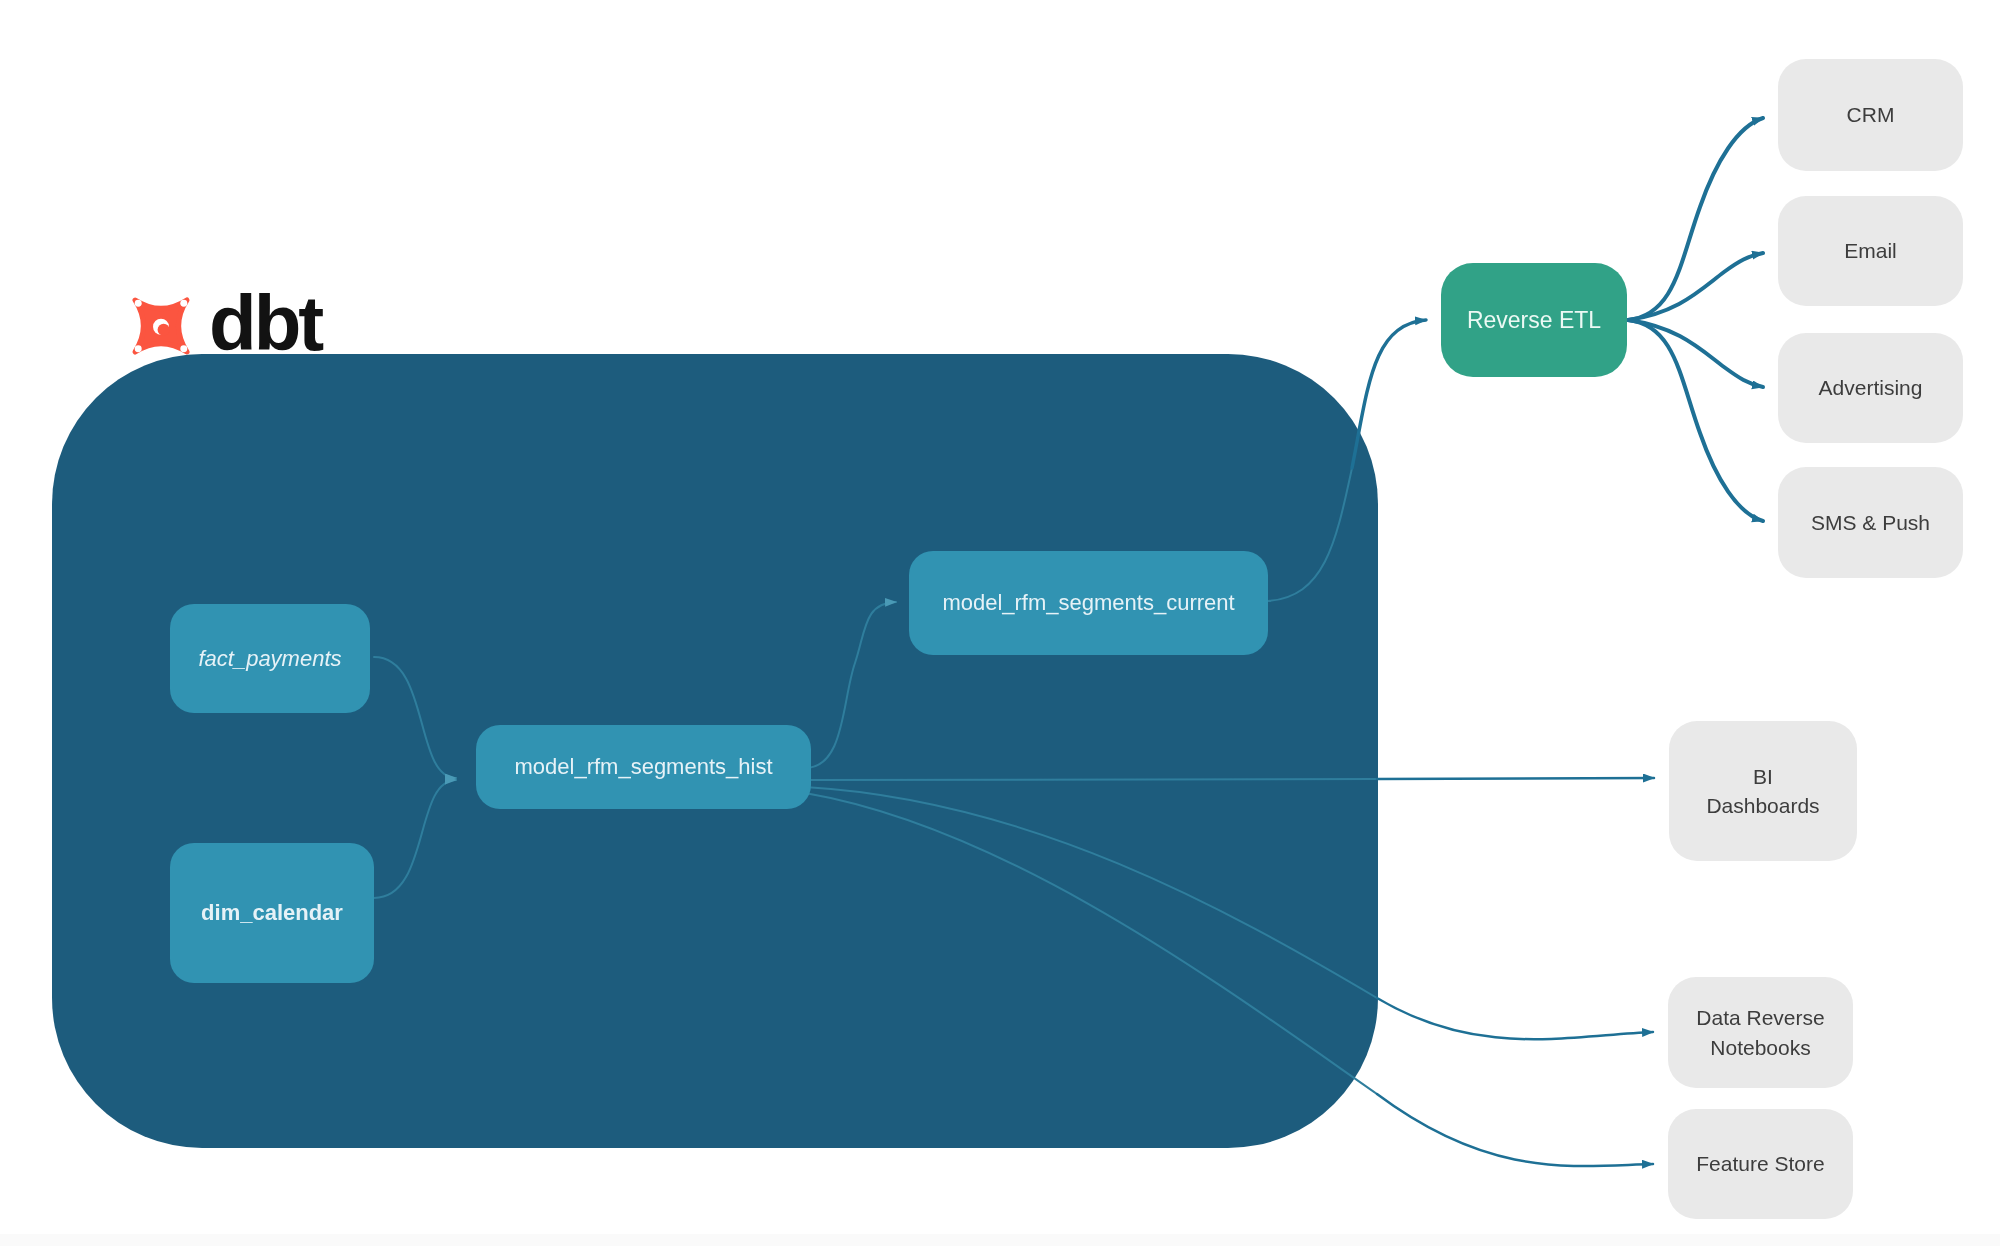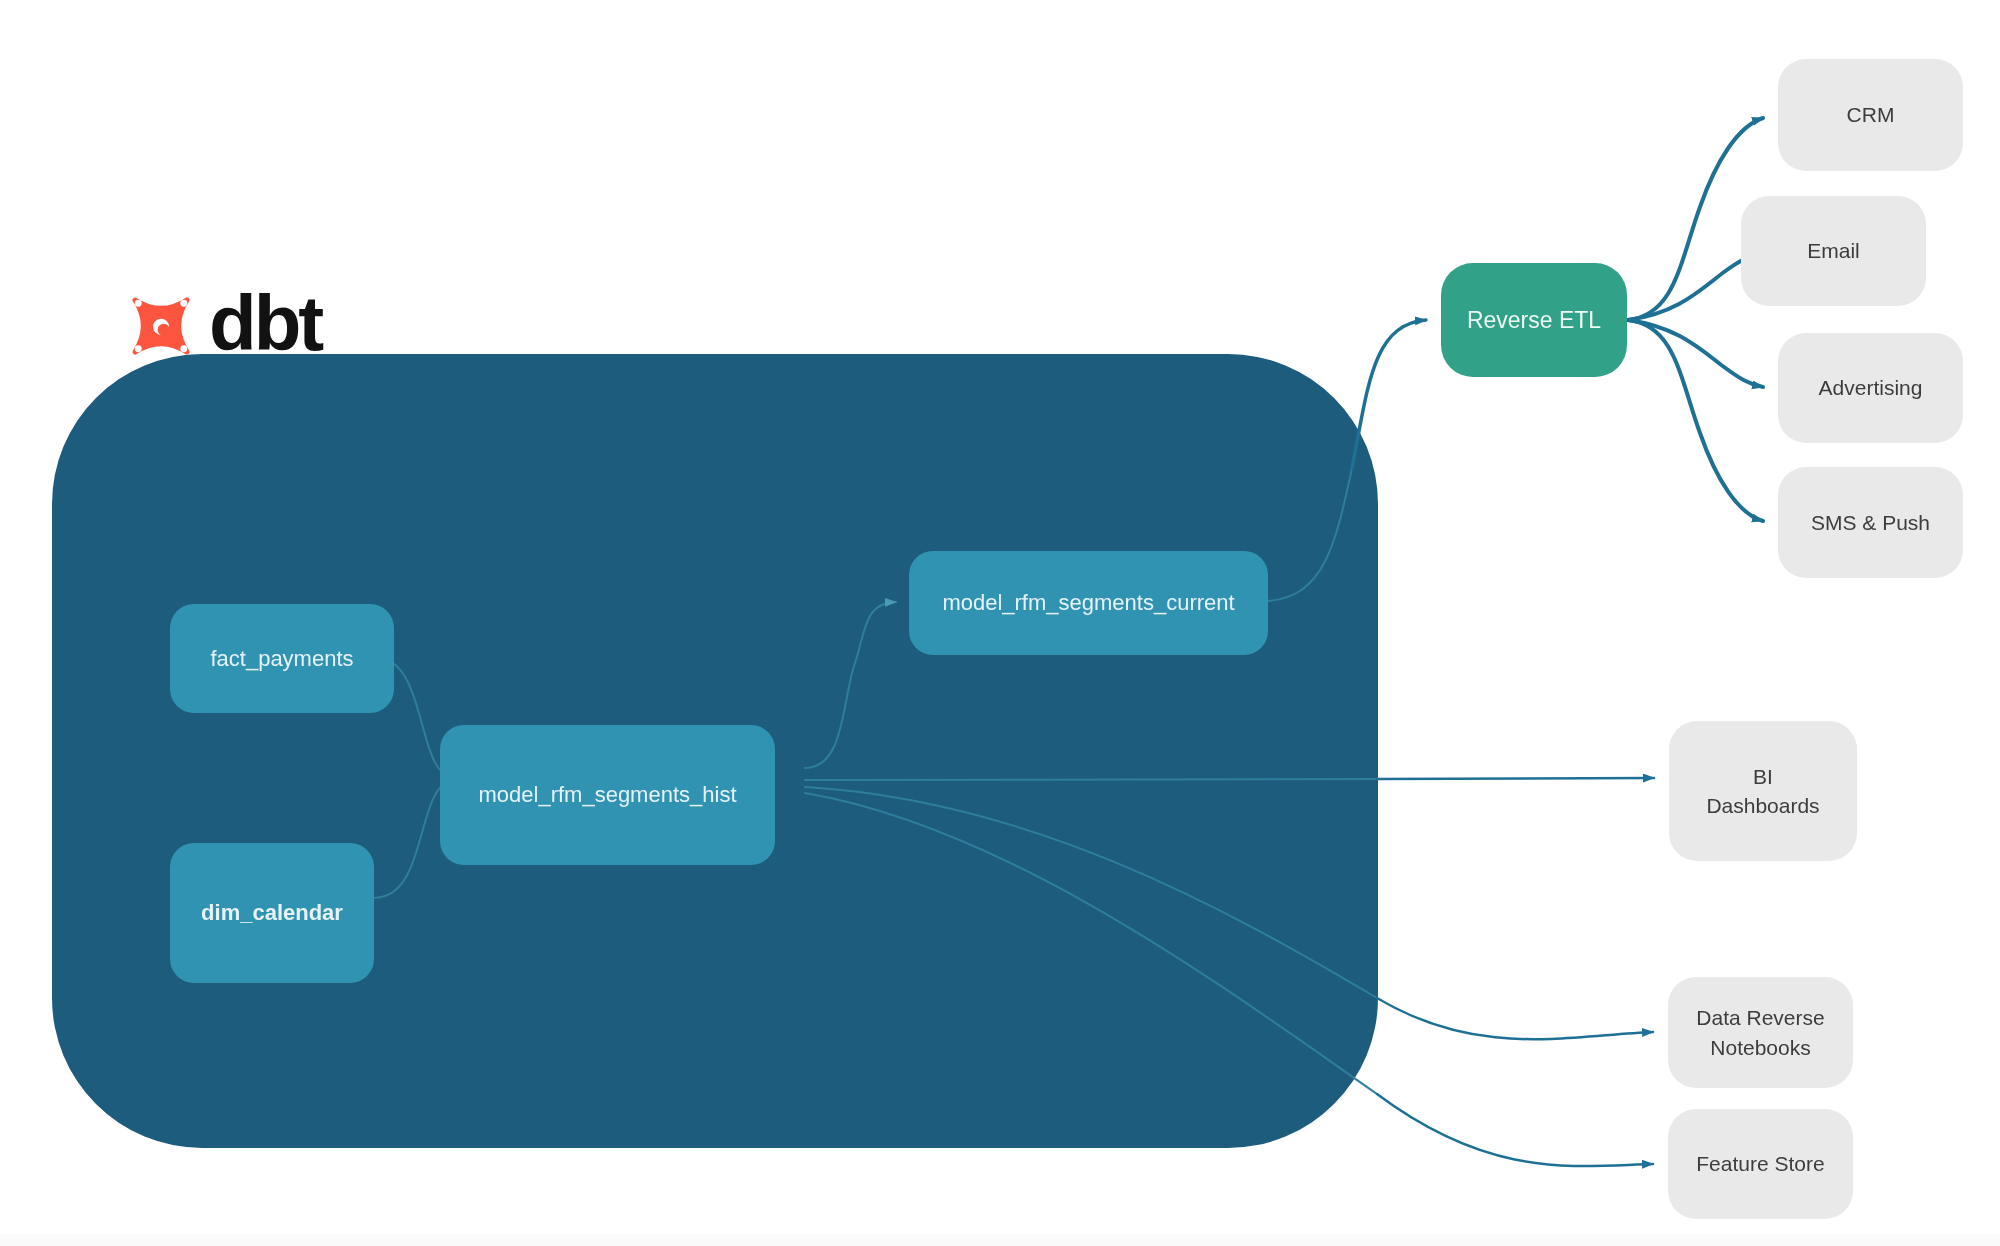--- a/index.html
+++ b/index.html
@@ -66,27 +66,27 @@
   }
   .node-gray {
     background: #e9e9e9;
     border-radius: 28px;
     color: #3d3d3d;
     font-size: 21px;
     line-height: 1.4;
     padding: 0 26px;
   }
 
-  .n-fact      { left: 170px;  top: 604px;  width: 224px; height: 109px; }
+  .n-fact      { left: 170px;  top: 604px;  width: 200px; height: 109px; font-style: italic; }
   .n-dim       { left: 170px;  top: 843px;  width: 204px; height: 140px; font-weight: bold; }
-  .n-hist      { left: 440px;  top: 725px;  width: 335px; height: 140px; }
+  .n-hist      { left: 476px;  top: 725px;  width: 335px; height: 84px; }
   .n-current   { left: 909px;  top: 551px;  width: 359px; height: 104px; }
   .n-retl      { left: 1441px; top: 263px;  width: 186px; height: 114px; }
   .n-crm       { left: 1778px; top: 59px;   width: 185px; height: 112px; }
-  .n-email     { left: 1741px; top: 196px;  width: 185px; height: 110px; }
+  .n-email     { left: 1778px; top: 196px;  width: 185px; height: 110px; }
   .n-adv       { left: 1778px; top: 333px;  width: 185px; height: 110px; }
   .n-sms       { left: 1778px; top: 467px;  width: 185px; height: 111px; }
   .n-bi        { left: 1669px; top: 721px;  width: 188px; height: 140px; }
   .n-ds        { left: 1668px; top: 977px;  width: 185px; height: 111px; }
   .n-fs        { left: 1668px; top: 1109px; width: 185px; height: 110px; }
 
   .bottom-strip {
     position: absolute;
     left: 0; bottom: 0;
     width: 2000px; height: 12px;

